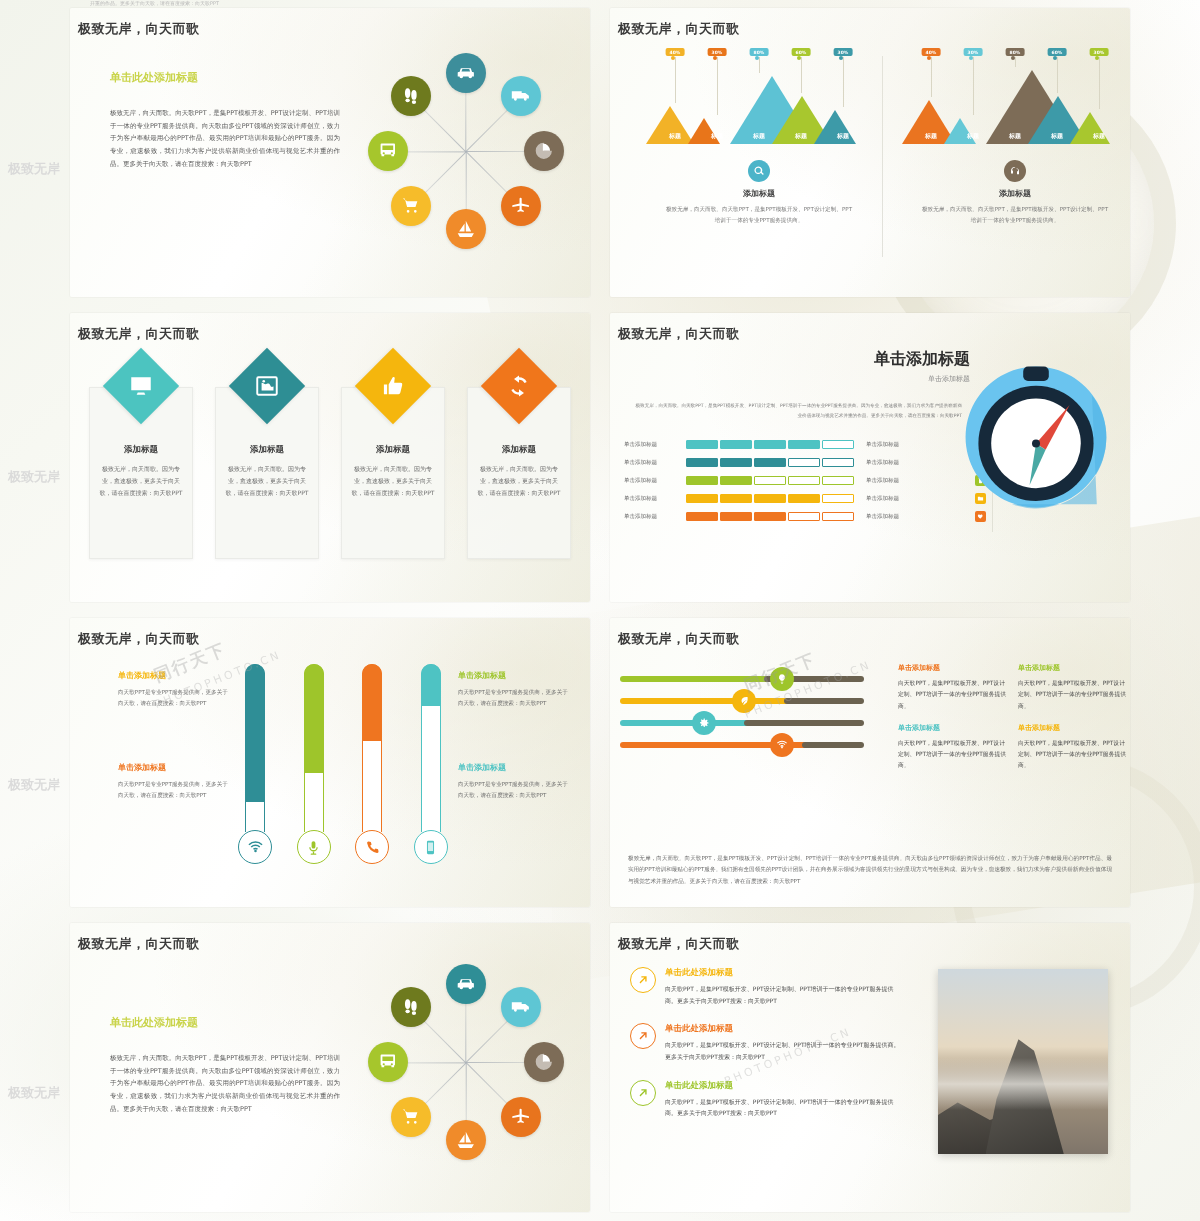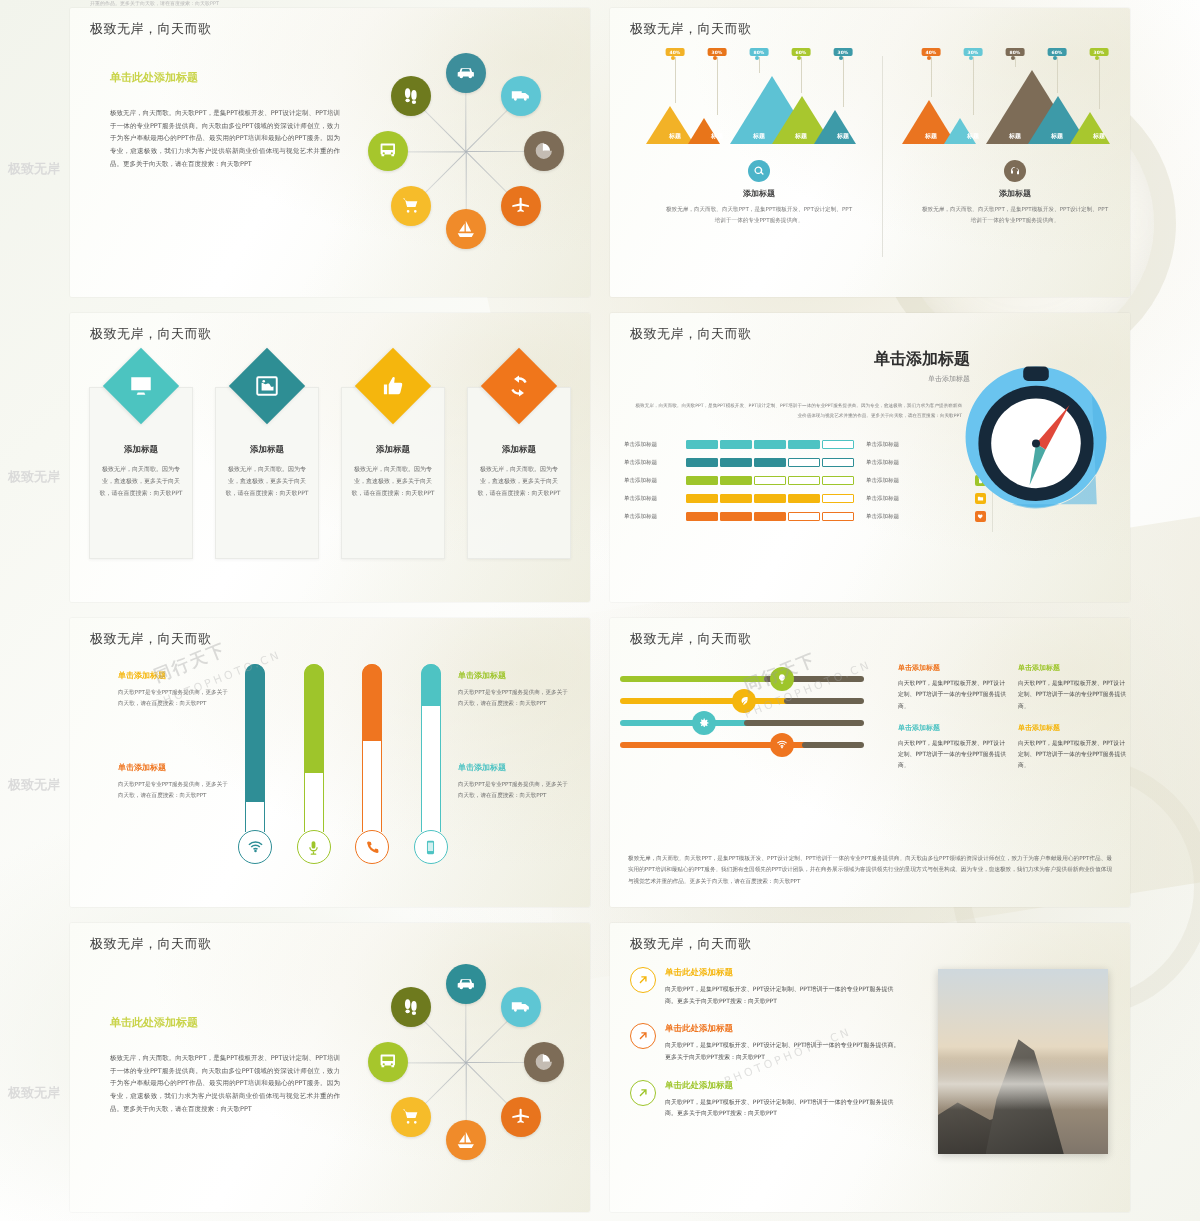--- a/index.html
+++ b/index.html
@@ -53,22 +53,22 @@
     box-shadow:0 0 0 1px rgba(0,0,0,.025);
     margin:8px 10px; border-radius:2px;
   }
   .slide::after {
     content:""; position:absolute; inset:0; pointer-events:none;
     background:
       radial-gradient(ellipse at 88% 18%, rgba(228,224,200,.45), rgba(255,255,255,0) 58%),
       linear-gradient(115deg, rgba(255,255,255,0) 55%, rgba(226,222,198,.35) 100%);
   }
   .s-title {
-    position:absolute; left:20px; top:12px; z-index:5;
-    font-size:13px; font-weight:normal; color:#3b3b3b; letter-spacing:.5px;
+    position:absolute; left:8px; top:12px; z-index:5;
+    font-size:13px; font-weight:bold; color:#3b3b3b; letter-spacing:.5px;
     font-family:"DejaVu Sans","Liberation Sans",sans-serif;
     text-align:right;
   }
 
   
   .wheel-body { position:absolute; left:40px; top:62px; width:230px; z-index:4;}
   .wheel-h { font-size:11px; font-weight:bold; color:#c9d44a; margin-bottom:22px; }
   .wheel-p { font-size:6.5px; line-height:1.95; color:#5b5b5b; text-align:justify; }
   .wheel { position:absolute; right:14px; top:28px; width:220px; height:230px; z-index:4; }
   .spokes { position:absolute; left:50%; top:50%; width:1px; height:1px; }

